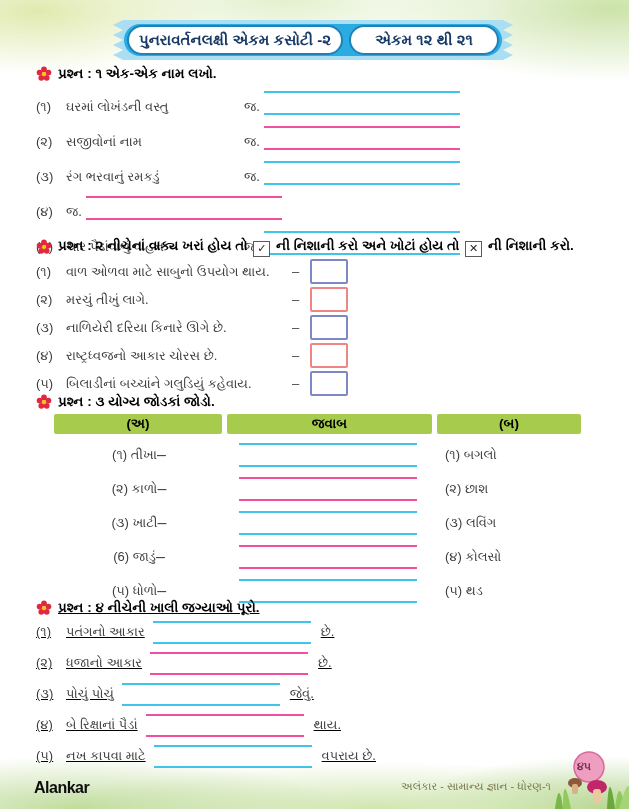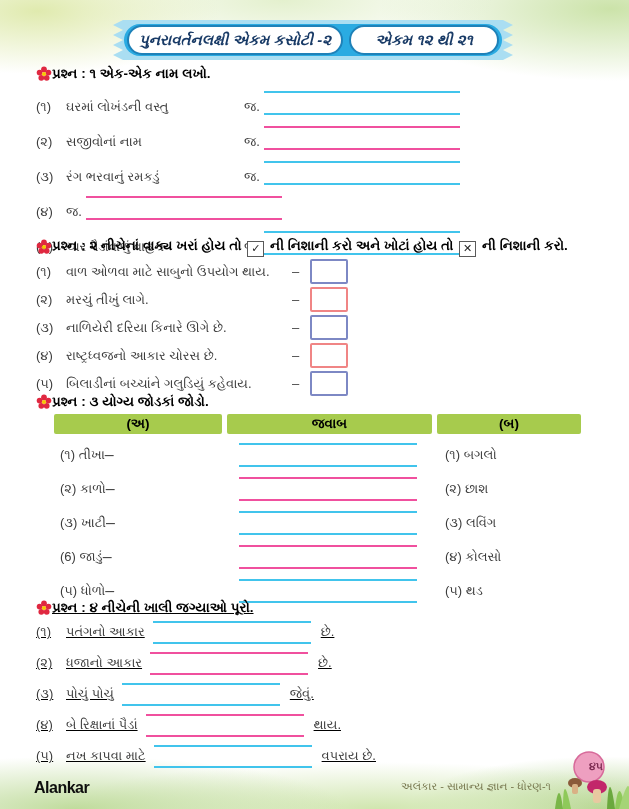--- a/index.html
+++ b/index.html
@@ -32,28 +32,28 @@
     clip-path:polygon(10px 0,390px 0,400px 5px,390px 10px,400px 15px,390px 20px,400px 25px,390px 30px,400px 35px,390px 40px,10px 40px,0 35px,10px 30px,0 25px,10px 20px,0 15px,10px 10px,0 5px);
   }
   .ribbon-core{
     position:absolute;left:11px;top:4px;right:11px;bottom:4px;
     background:#2aabe2;border-radius:17px;
     display:flex;align-items:center;justify-content:space-between;padding:0 3px;
   }
   .pill{
     background:#ffffff;border:2px solid #1e81b8;border-radius:15px;
     height:26px;display:flex;align-items:center;justify-content:center;
-    font-weight:bold;color:#183a66;white-space:nowrap;font-style:italic;
+    font-weight:bold;color:#183a66;white-space:nowrap;
   }
   .pill.main{flex:0 0 auto;width:212px;font-size:15px;}
   .pill.range{flex:0 0 auto;width:146px;font-size:15px;}
 
   
   .qsec{position:absolute;left:36px;right:30px;}
-  .qhead{display:flex;align-items:center;margin-bottom:4px;}
+  .qhead{display:flex;align-items:center;gap:6px;margin-bottom:4px;}
   .qhead .qtitle{font-weight:bold;color:#000;font-size:13.5px;}
   .flower{flex:0 0 16px;height:16px;}
 
   
   .itxt{color:#3c3c3c;font-size:13px;}
   .blank{display:inline-block;border-top:2.5px solid;border-bottom:2.5px solid;}
   .lblue{border-color:#41c4ec;}
   .lpink{border-color:#f0509e;}
 
   
@@ -79,21 +79,21 @@
   }
 
   
   .q3-table{display:grid;grid-template-columns:168px 205px 144px;column-gap:5px;}
   .q3-bar{
     background:#a7cb4d;height:20px;border-radius:2px;
     display:flex;align-items:center;justify-content:center;
     font-weight:bold;color:#000;font-size:13.5px;margin-bottom:8px;
   }
   .q3-row{display:contents;}
-  .q3-a{display:flex;align-items:center;justify-content:flex-start;height:26px;margin-bottom:8px;padding-left:6px;}
+  .q3-a{display:flex;align-items:center;justify-content:center;height:26px;margin-bottom:8px;padding-left:6px;}
   .q3-a .dash{color:#444;padding-right:4px;}
   .q3-mid{display:flex;align-items:center;height:26px;margin-bottom:8px;}
   .q3-mid .blank{width:178px;height:20px;margin-left:12px;}
   .q3-b{display:flex;align-items:center;height:26px;margin-bottom:8px;padding-left:8px;}
 
   
   .q4-row{display:flex;align-items:center;height:24px;margin-bottom:7px;}
   .q4-row .no{width:30px;flex:0 0 30px;}
   .q4-row .before{margin-right:8px;}
   .q4-row .blank{width:158px;height:19px;margin-right:10px;}
@@ -101,21 +101,21 @@
   
   .footer-logo{
     position:absolute;left:34px;bottom:12px;font-weight:800;font-size:16px;
     color:#0d0d0d;letter-spacing:-0.5px;font-family:"Liberation Sans",sans-serif;
   }
   .footer-info{
     position:absolute;right:78px;bottom:16px;font-size:11px;color:#77774f;
   }
   .deco{position:absolute;right:0;bottom:0;width:80px;height:62px;}
   .page-num{
-    position:absolute;right:26px;bottom:36px;width:26px;text-align:right;
+    position:absolute;right:26px;bottom:36px;width:26px;text-align:left;
     font-weight:bold;font-size:11px;color:#7c2a50;
   }
 </style>
 </head>
 <body>
 
 <div class="page">
   <div class="wash-top"></div>
   <div class="wash-bottom"></div>
 

